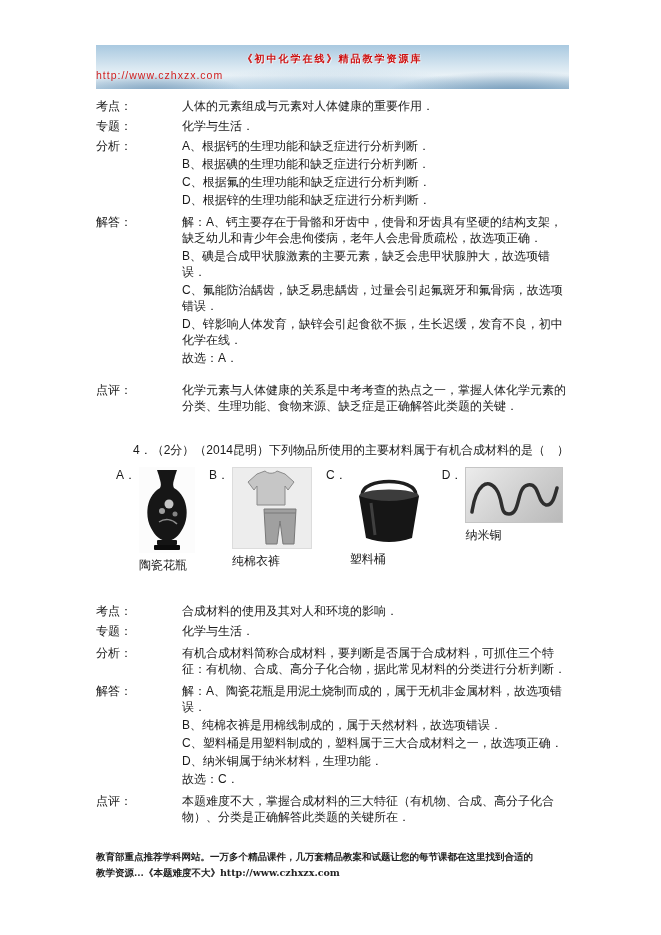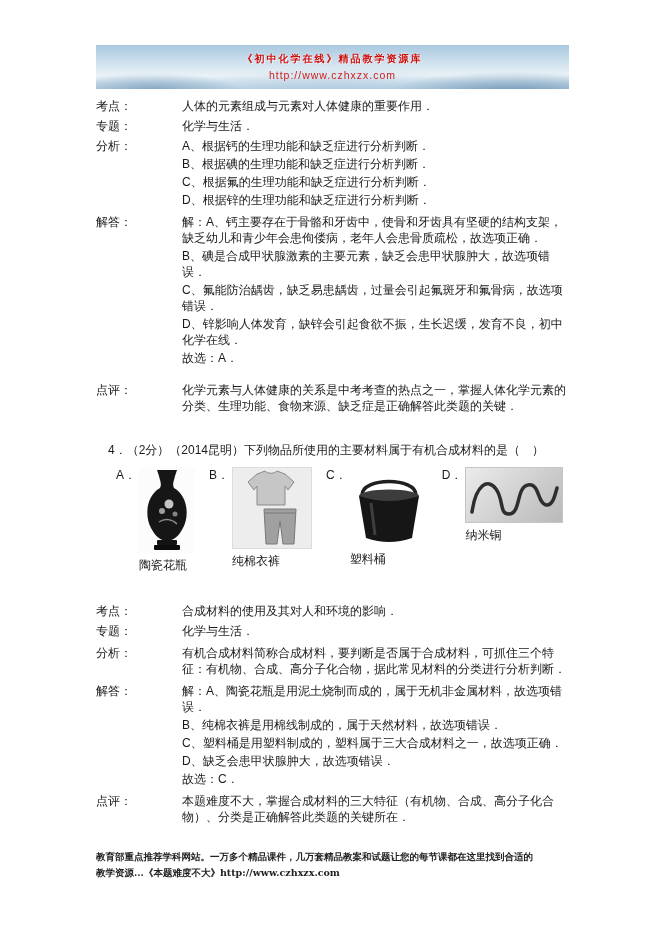--- a/index.html
+++ b/index.html
@@ -18,33 +18,33 @@
       radial-gradient(130px 26px at 12% 105%, rgba(120,156,186,.85) 0%, rgba(120,156,186,0) 70%),
       radial-gradient(180px 30px at 88% 108%, rgba(105,145,178,.9) 0%, rgba(105,145,178,0) 70%),
       radial-gradient(220px 40px at 50% 118%, rgba(170,198,220,.8) 0%, rgba(170,198,220,0) 75%),
       linear-gradient(180deg,#a9c9e0 0%, #d8e7f1 50%, #eaf2f7 70%, #bed6e7 100%);
   }
   .banner-title {
     text-align:center; color:#cd1111; font-weight:bold; font-size:10px;
     letter-spacing:2px; padding-top:5px; line-height:18px;
     text-shadow:0 0 2px rgba(255,255,255,.85), 1px 1px 0 rgba(255,255,255,.5);
   }
-  .banner-url { text-align:center; color:#d02020; font-size:10.5px; letter-spacing:1px; line-height:14px; }
+  .banner-url { color:#d02020; font-size:10.5px; letter-spacing:1px; line-height:14px; }
 
   
   .qa-row { display:flex; margin-bottom:2px; }
   .qa-label { width:86px; flex:none; }
   .qa-content { flex:1; }
   .qa-content p { margin:0 0 2px 0; }
   .gap-sm { margin-top:4px; }
   .gap-lg { margin-top:14px; }
 
   
   .question { margin-top:26px; }
-  .q-stem { margin:0 0 9px 12px; }
+  .q-stem { margin:0 0 9px 12px;text-align:right; }
   .options { display:flex; align-items:flex-start; padding-left:20px; gap:14px; }
   .option { display:flex; align-items:flex-start; }
   .opt-letter { margin-right:3px; flex:none; }
   .opt-col { display:flex; flex-direction:column; }
   .opt-caption { margin-top:4px; white-space:nowrap; }
   .opt-img { display:flex; align-items:center; justify-content:center; }
   .img-vase   { width:56px; height:86px; background:#fcfcfc; }
   .img-clothes{ width:80px; height:82px; background:#ededed; border:1px solid #dcdcdc; }
   .img-bucket { width:78px; height:80px; background:#ffffff; }
   .img-nano   { width:98px; height:56px; background:linear-gradient(135deg,#ececec 0%,#cfcfcf 55%,#b9b9b9 100%); border:1px solid #c5c5c5; }
@@ -193,21 +193,21 @@
         <div class="qa-content">
             <p>有机合成材料简称合成材料，要判断是否属于合成材料，可抓住三个特征：有机物、合成、高分子化合物，据此常见材料的分类进行分析判断．</p>
           </div>
       </div>
       <div class="qa-row gap-sm">
         <div class="qa-label">解答：</div>
         <div class="qa-content">
             <p>解：A、陶瓷花瓶是用泥土烧制而成的，属于无机非金属材料，故选项错误．</p>
             <p>B、纯棉衣裤是用棉线制成的，属于天然材料，故选项错误．</p>
             <p>C、塑料桶是用塑料制成的，塑料属于三大合成材料之一，故选项正确．</p>
-            <p>D、缺乏会患甲状腺肿大，故选项错误．</p>
+            <p>D、纳米铜属于纳米材料，生理功能．</p>
             <p>故选：C．</p>
           </div>
       </div>
       <div class="qa-row gap-sm">
         <div class="qa-label">点评：</div>
         <div class="qa-content">
             <p>本题难度不大，掌握合成材料的三大特征（有机物、合成、高分子化合物）、分类是正确解答此类题的关键所在．</p>
           </div>
       </div>
     </section>

